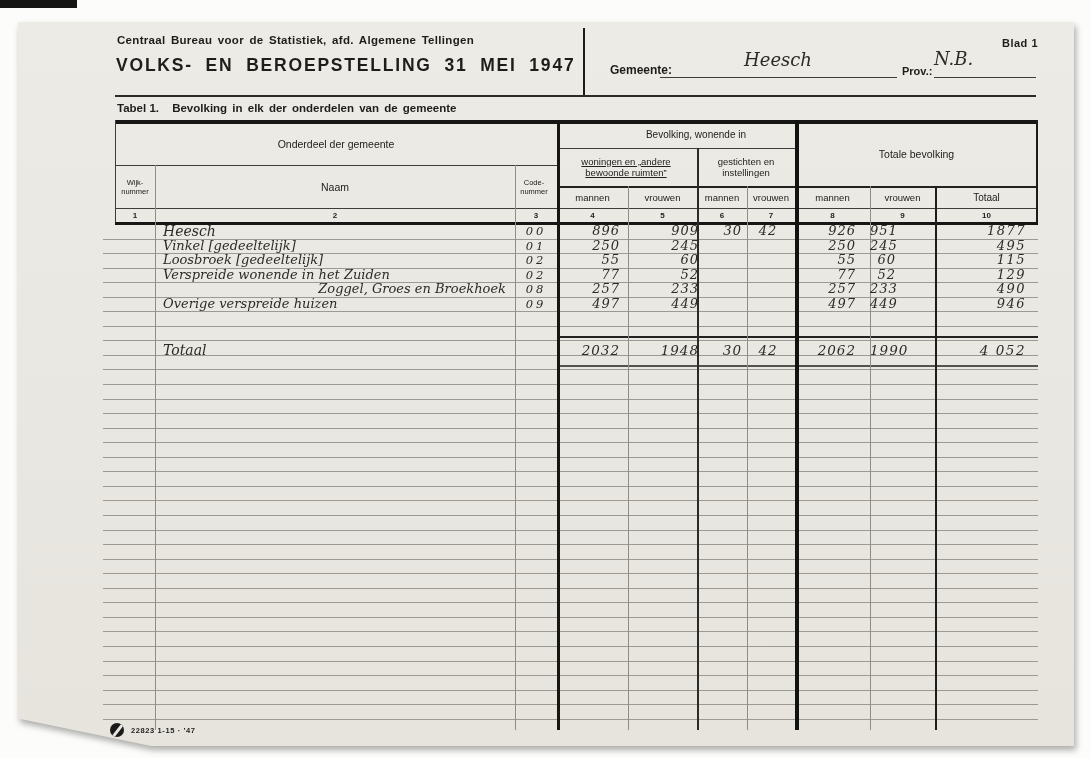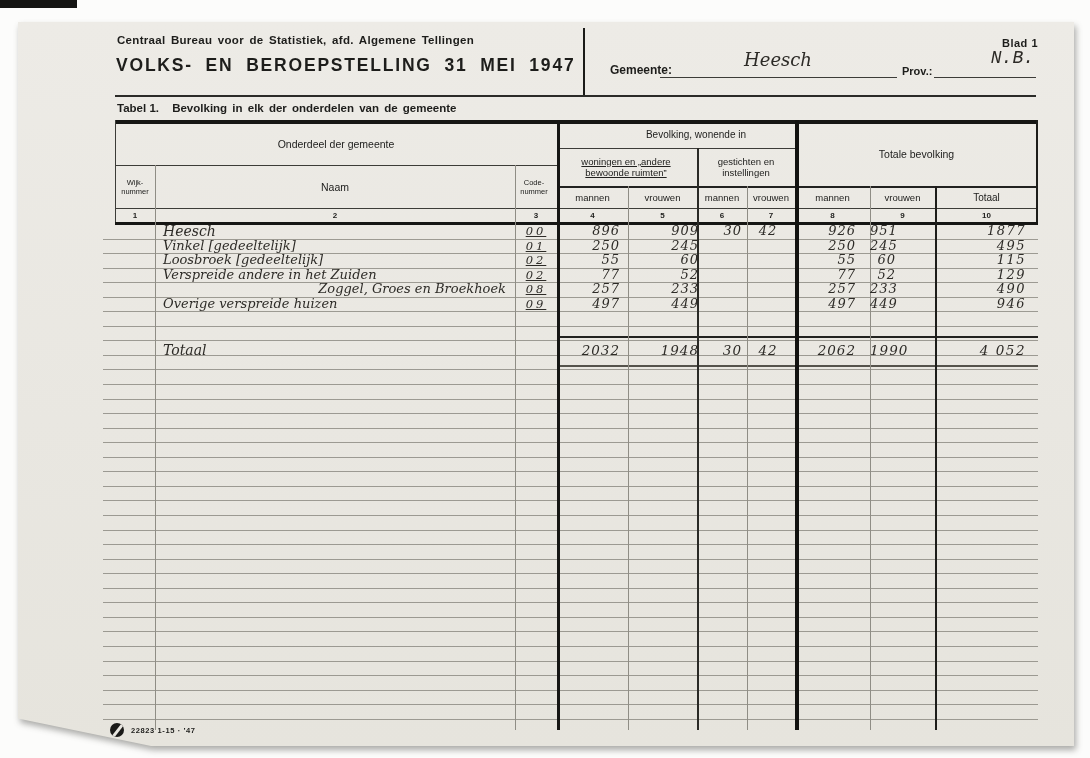--- a/index.html
+++ b/index.html
@@ -34,21 +34,21 @@
   .ruled{
     position:absolute;left:85px;top:203px;width:935px;height:505px;
     background:repeating-linear-gradient(to bottom,
       transparent 0px,transparent 13.55px,rgba(130,128,120,.75) 13.55px,rgba(130,128,120,.75) 14.55px);
   }
   
   .drow{position:absolute;left:97px;width:923px;height:14.55px;}
   .drow .cell{position:absolute;top:-1px;height:100%;line-height:14.5px;white-space:nowrap;box-sizing:border-box;}
   .naam{left:40px;width:357px;padding-left:8px;}
   .naam.indent{text-align:right;padding-right:6px;padding-left:0;}
-  .codecell{left:400px;width:42px;text-align:center;letter-spacing:3px;font-size:11.5px;text-decoration:underline;}
+  .codecell{left:400px;width:42px;text-align:center;letter-spacing:3px;font-size:11.5px;}
   .c4{left:442px;width:71px;padding-right:8px;text-align:right;letter-spacing:1px;}
   .c5{left:502px;width:90px;padding-right:8px;text-align:right;letter-spacing:1px;}
   .c6{left:582px;width:50px;padding-right:5px;text-align:right;letter-spacing:1px;}
   .c7{left:632px;width:48px;padding-right:6px;text-align:center;letter-spacing:1px;}
   .c8{left:680px;width:75px;padding-right:14px;text-align:right;letter-spacing:1px;}
   .c9{left:755px;width:54px;padding-right:28px;text-align:right;letter-spacing:1px;}
   .c10{left:820px;width:103px;padding-right:12px;text-align:right;letter-spacing:1.5px;}
   .drow.totalrow{height:26px;}
   .drow.totalrow .cell{line-height:26px;font-size:13.5px;}
   
@@ -70,21 +70,21 @@
   <div class="abs print b" style="left:99px;top:12px;font-size:11.5px;letter-spacing:.3px;word-spacing:2px;">Centraal Bureau voor de Statistiek, afd. Algemene Tellingen</div>
   <div class="abs print b" style="left:98px;top:33px;font-size:17.5px;letter-spacing:1.8px;word-spacing:6px;">VOLKS- EN BEROEPSTELLING 31 MEI 1947</div>
   <div class="ln" style="left:565px;top:6px;width:2px;height:68px;"></div>
   <div class="abs print b" style="left:940px;top:15px;width:80px;text-align:right;font-size:11px;letter-spacing:.5px;">Blad 1</div>
 
   <div class="abs print b" style="left:592px;top:41px;font-size:12px;">Gemeente:</div>
   <div class="abs hw" style="left:660px;top:27px;width:200px;text-align:center;font-size:18px;">Heesch</div>
   <div class="ln mid" style="left:642px;top:55px;width:237px;height:1px;"></div>
 
   <div class="abs print b" style="left:884px;top:43px;font-size:11px;">Prov.:</div>
-  <div class="abs hw" style="left:916px;top:26px;width:100px;text-align:right;font-size:18px;font-family:Liberation Mono, monospace;">N.B.</div>
+  <div class="abs hw" style="left:916px;top:26px;width:100px;text-align:left;font-size:18px;">N.B.</div>
   <div class="ln mid" style="left:916px;top:55px;width:102px;height:1px;"></div>
 
   <div class="ln" style="left:97px;top:73px;width:921px;height:2px;background:#2b2b28;"></div>
 
   <div class="abs print b" style="left:99px;top:80px;font-size:11.5px;">
     <span>Tabel 1.</span>
     <span style="margin-left:10px;word-spacing:2px;">Bevolking in elk der onderdelen van de gemeente</span>
   </div>
 
   <div class="ruled"></div>
@@ -172,21 +172,21 @@
     <div class="cell codecell hw">02</div>
     <div class="cell c4 hw">55</div>
     <div class="cell c5 hw">60</div>
     <div class="cell c6 hw"></div>
     <div class="cell c7 hw"></div>
     <div class="cell c8 hw">55</div>
     <div class="cell c9 hw">60</div>
     <div class="cell c10 hw">115</div>
   </div>
   <div class="drow" style="top:246.65px;">
-    <div class="cell naam hw">Verspreide andere in het Zuiden</div>
+    <div class="cell naam hw">Verspreide wonende in het Zuiden</div>
     <div class="cell codecell hw">02</div>
     <div class="cell c4 hw">77</div>
     <div class="cell c5 hw">52</div>
     <div class="cell c6 hw"></div>
     <div class="cell c7 hw"></div>
     <div class="cell c8 hw">77</div>
     <div class="cell c9 hw">52</div>
     <div class="cell c10 hw">129</div>
   </div>
   <div class="drow" style="top:261.2px;">

